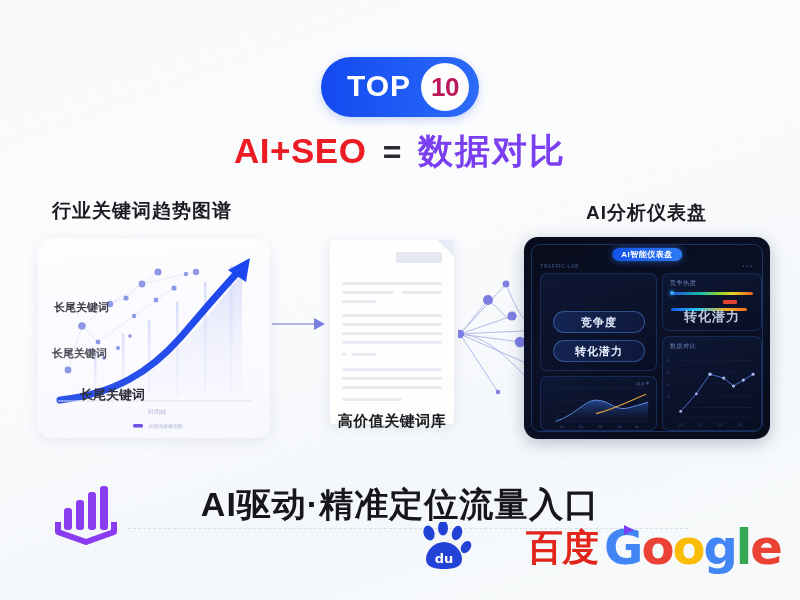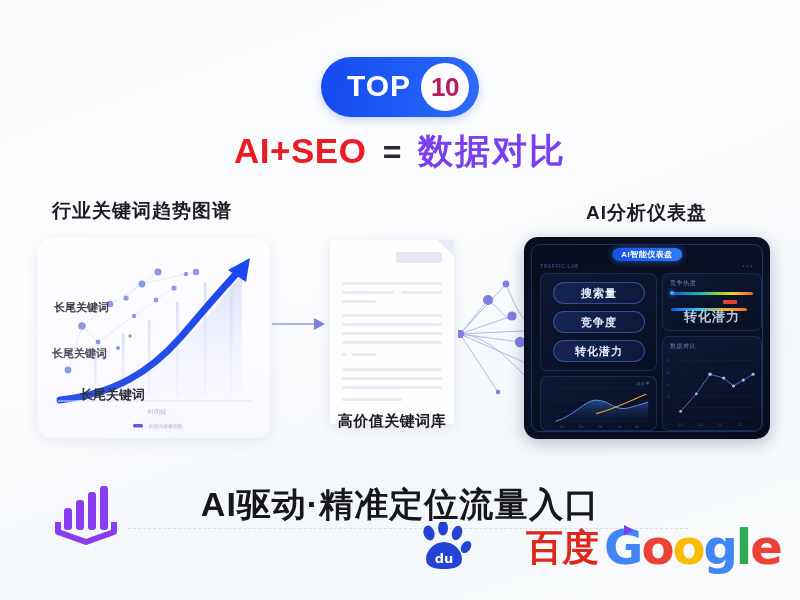--- a/index.html
+++ b/index.html
@@ -266,21 +266,20 @@
 </svg>
 
 <div class="dash-outer">
   <div class="dash-inner">
 
     <div class="dash-title-pill">AI智能仪表盘</div>
     <div class="dash-brand">TRAFFIC-LAB</div>
     <div class="dash-dots">•••</div>
 
     <div class="panel" id="p-pills">
-      <div class="pill" id="pill0">搜索量</div>
       <div class="pill" id="pill1">竞争度</div>
       <div class="pill" id="pill2">转化潜力</div>
     </div>
 
     <div class="panel" id="p-area">
       <svg viewBox="0 0 117 55" style="position:absolute;inset:0;width:100%;height:100%;">
         <defs>
           <linearGradient id="dashArea" x1="0" y1="0" x2="0" y2="1">
             <stop offset="0%" stop-color="#2a4f9e" stop-opacity=".85"></stop>
             <stop offset="100%" stop-color="#12203f" stop-opacity=".15"></stop>

